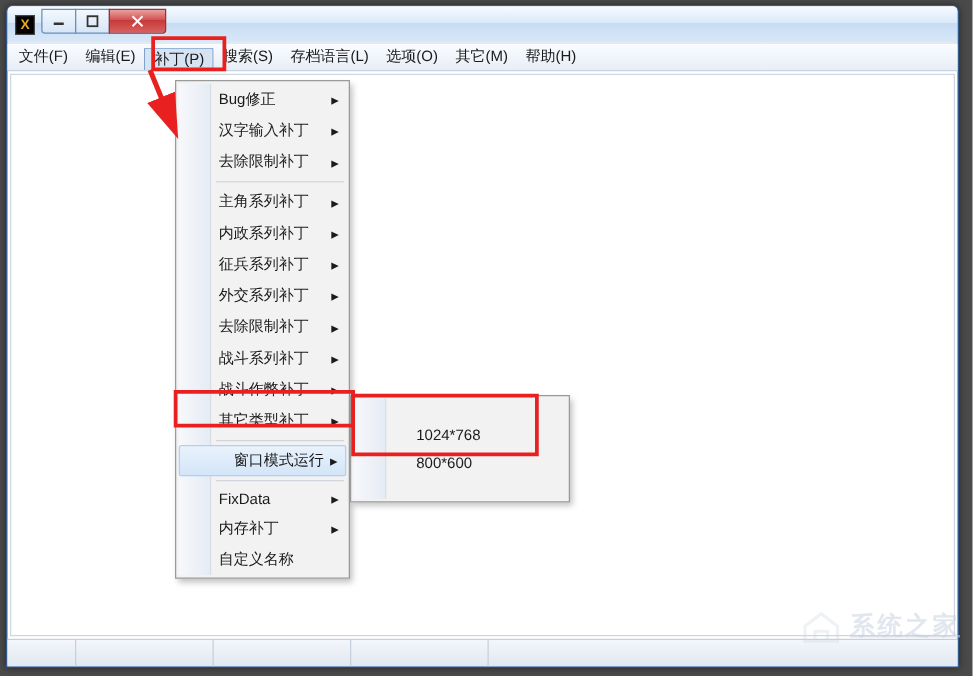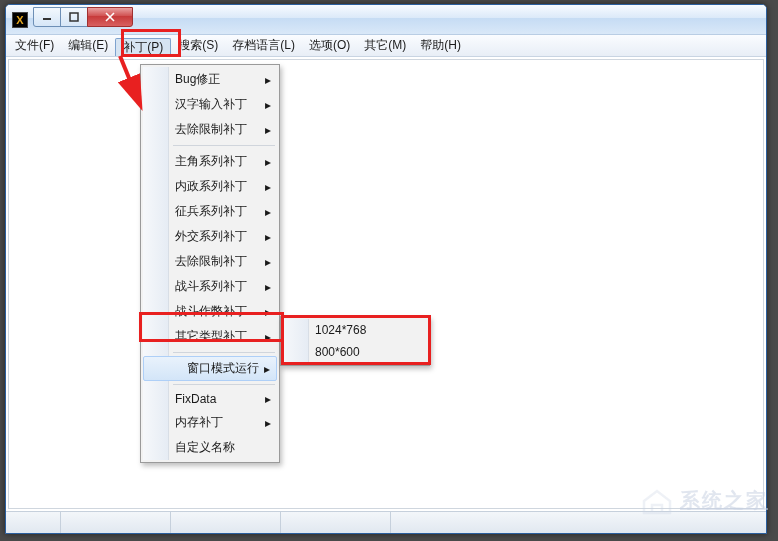--- a/index.html
+++ b/index.html
@@ -116,25 +116,25 @@
     height: 1px;
     background: #d0d5dc;
   }
   .dd-arrow {
     position: absolute; right: 6px; top: 50%;
     transform: translateY(-50%);
   }
   .submenu {
     position: absolute;
     left: 280px; top: 316px;
-    width: 150px;
+    width: 176px;
     background: #f2f2f2;
     border: 1px solid #9a9a9a;
     box-shadow: 2px 3px 5px rgba(0,0,0,0.25);
-    padding: 2px;
+    padding: 20px;
   }
   .sub-item {
     position: relative;
     padding: 4px 10px 4px 32px;
     color: #1a1a1a;
   }
   .statusbar {
     height: 22px;
     background: linear-gradient(#f3f6fa,#e1e8f0);
     border-top: 1px solid #c6d0dc;

